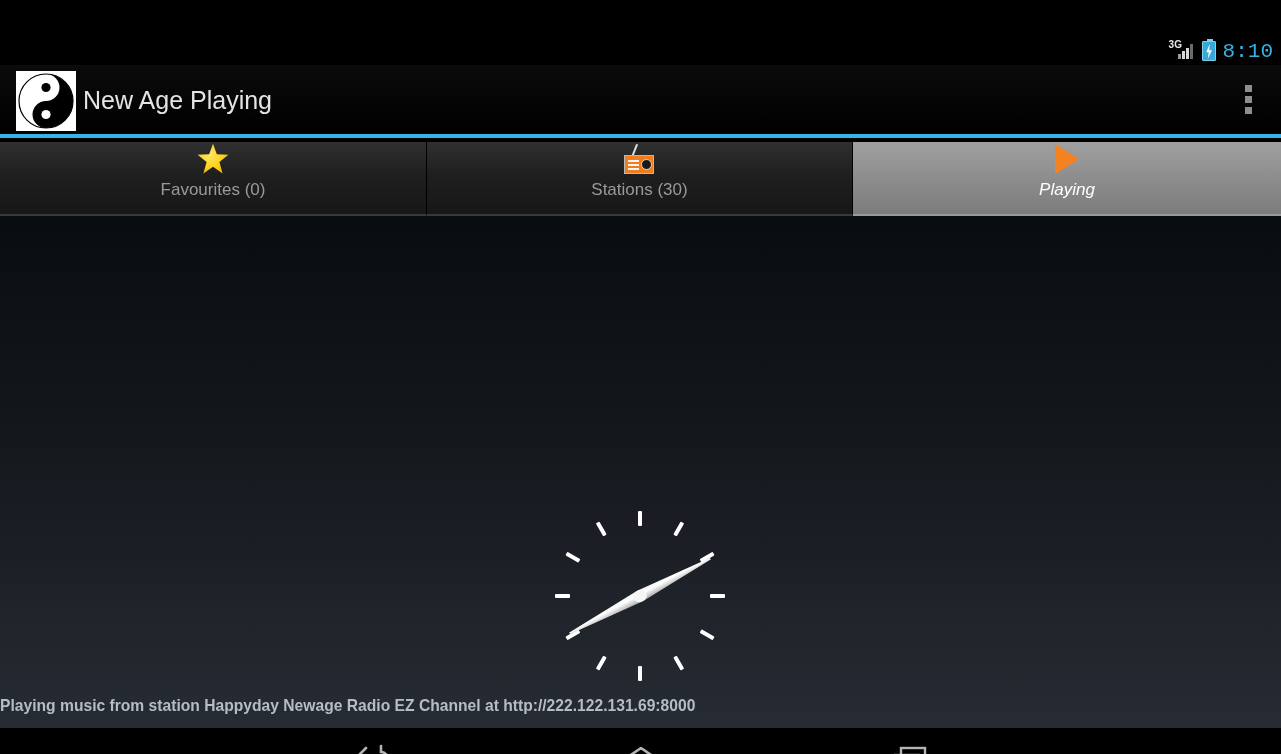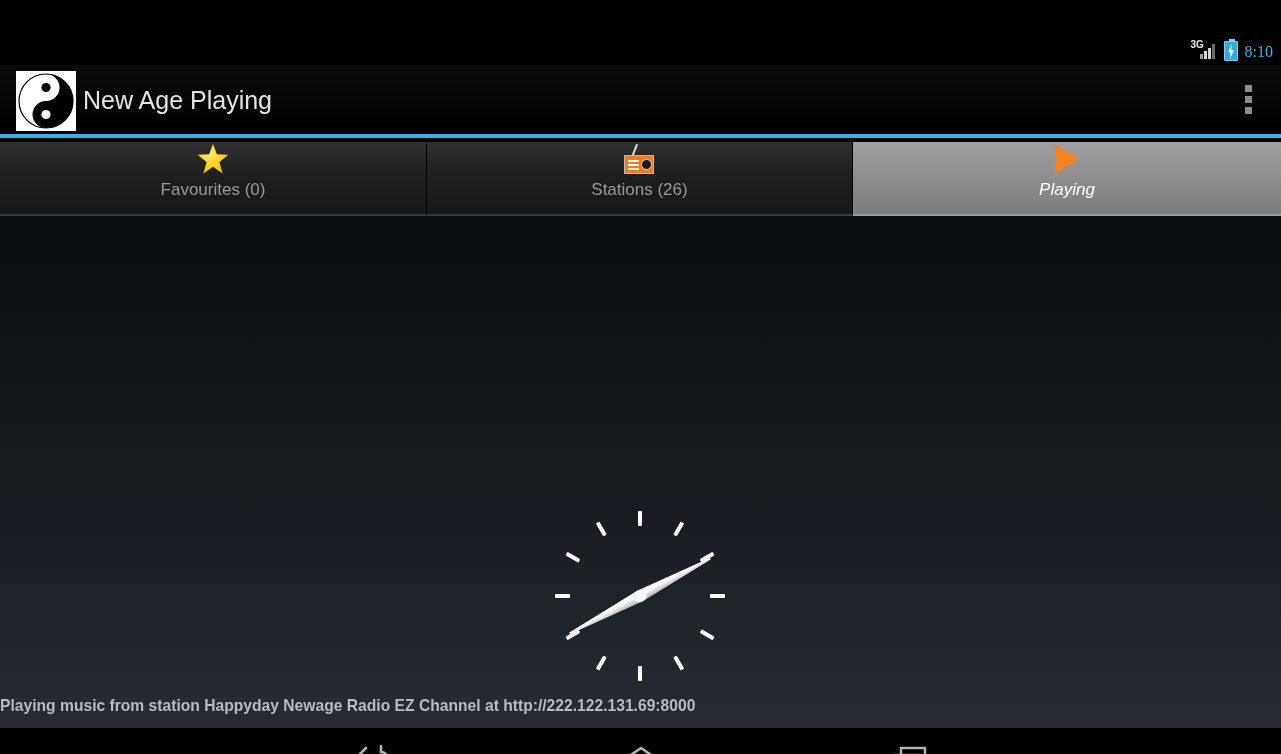--- a/index.html
+++ b/index.html
@@ -83,23 +83,23 @@
   }
   .bolt {
     position: absolute;
     left: 3px; top: 2px;
     width: 7px; height: 15px;
     background: #ffffff;
     clip-path: polygon(58% 0%, 10% 55%, 45% 55%, 32% 100%, 90% 42%, 52% 42%);
   }
   #clock-text {
     color: #36b4e5;
-    font-size: 16px;
+    font-size: 21px;
     line-height: 21px;
-    font-family: Liberation Serif, serif;
+    font-family: Liberation Mono, monospace;
     letter-spacing: 0px;
   }
 
   
   #action-bar {
     position: absolute;
     left: 0; top: 28px;
     width: 1281px; height: 73px;
     background: linear-gradient(to bottom, #0b0b0b 0%, #050505 55%, #000000 100%);
     display: flex;
@@ -402,21 +402,21 @@
           <span class="radio-ant"></span>
           <span class="radio-body"></span>
           <span class="radio-lines">
               <i></i>
               <i></i>
               <i></i>
             </span>
           <span class="radio-knob"></span>
         </span>
       </span>
-      <span class="tab-label">Stations (26)</span>
+      <span class="tab-label">Stations (30)</span>
     </div>
 
     <div class="tab tab-playing active">
       <span class="tab-icon">
         <span class="play-glyph"></span>
       </span>
       <span class="tab-label">Playing</span>
     </div>
 
   </div>

